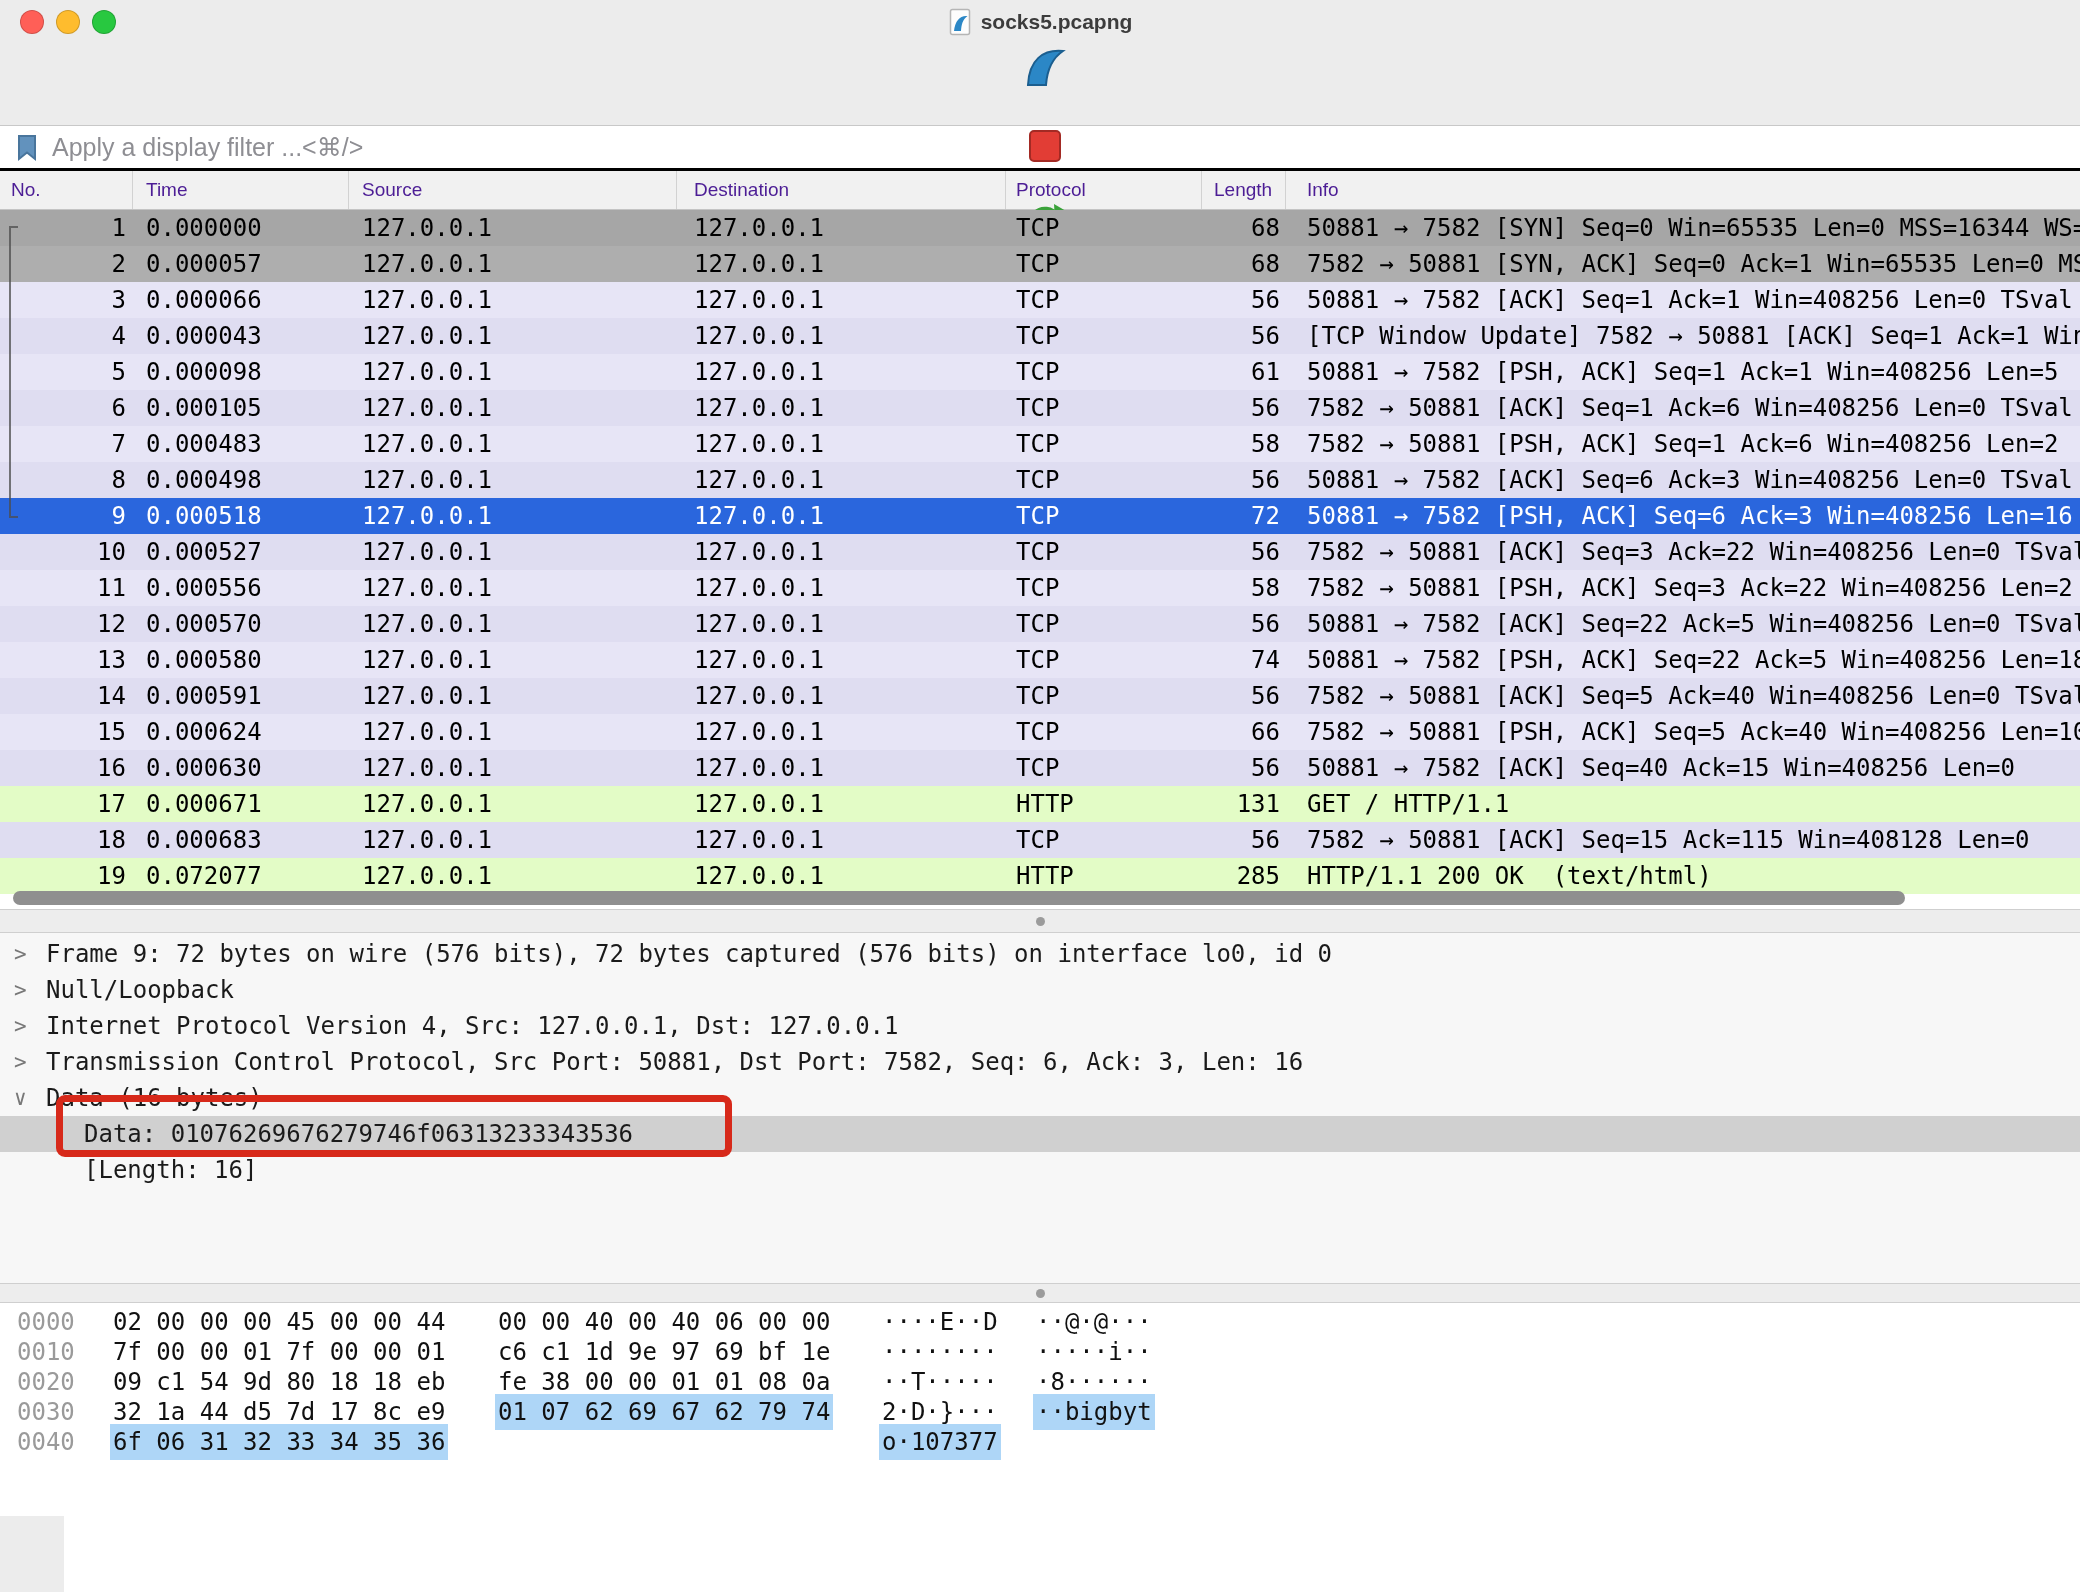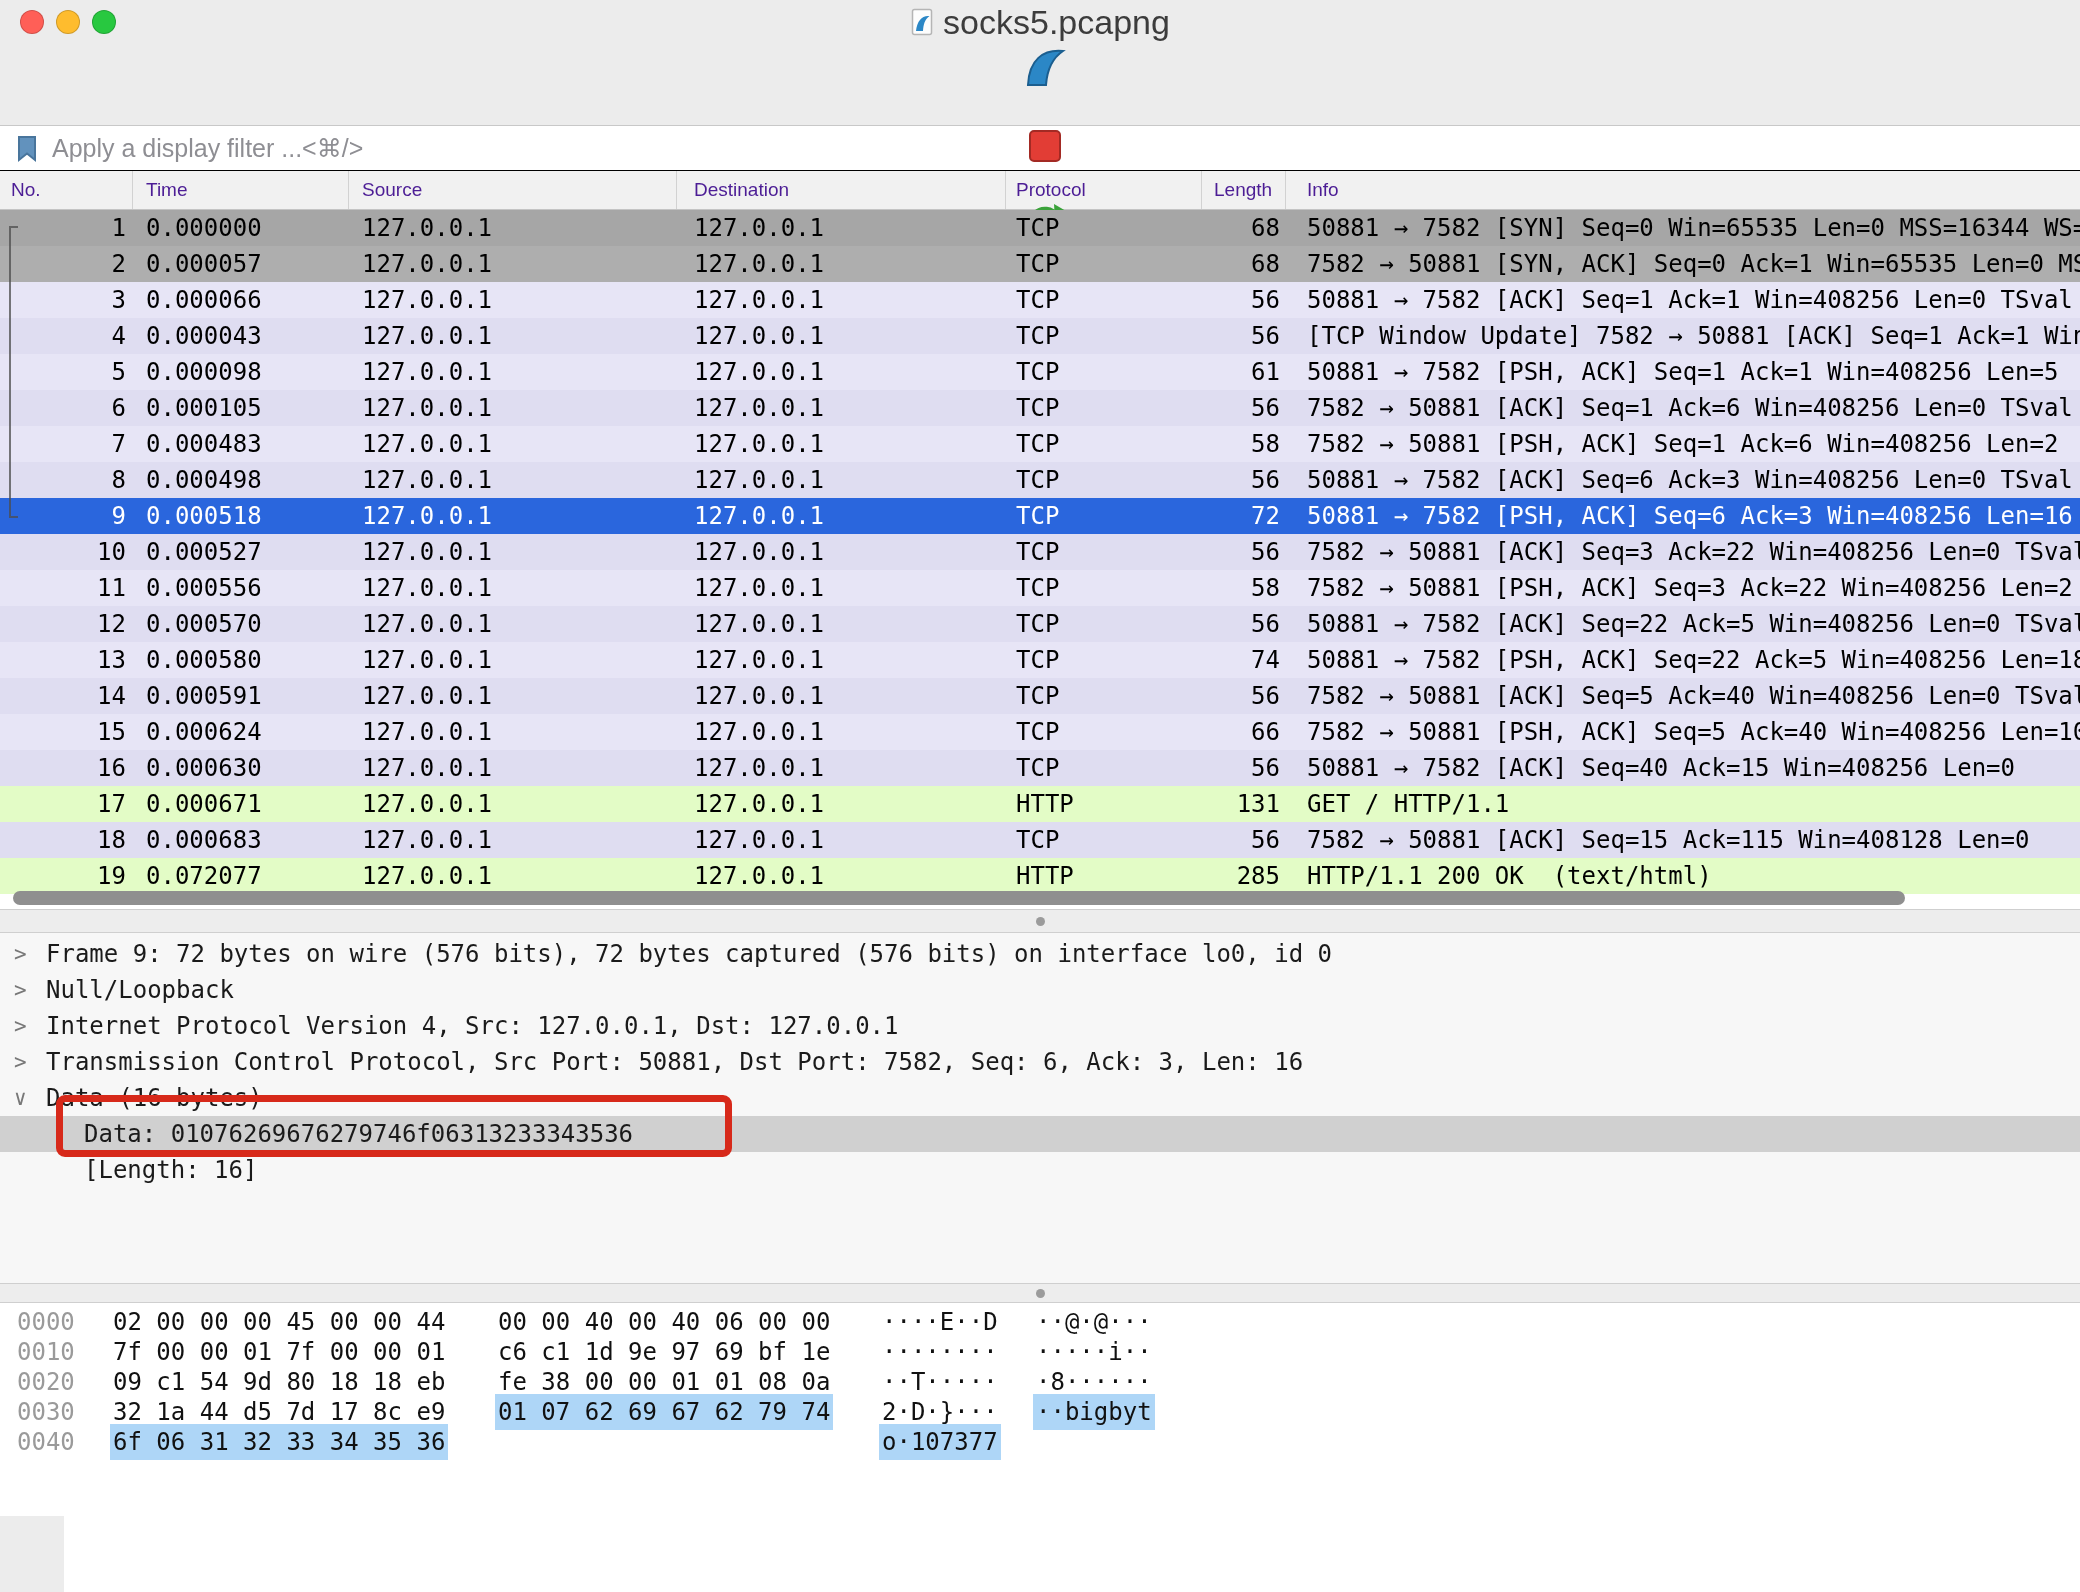--- a/index.html
+++ b/index.html
@@ -6,31 +6,31 @@
   body { background:#fff; }
   .window{ position:relative; width:2080px; height:1592px; overflow:hidden; background:#fff;
            font-family:"Liberation Sans","DejaVu Sans",sans-serif; }
 
   
   .titlebar{ height:44px; background:#ececec; position:relative; display:flex; align-items:center; justify-content:center; }
   .traffic{ position:absolute; left:20px; top:10px; display:flex; gap:12px; }
   .tl{ width:24px; height:24px; border-radius:50%; border:1px solid rgba(0,0,0,.18); }
   .tl.red{ background:#ff5f57; } .tl.yellow{ background:#febc2e; } .tl.green{ background:#28c840; }
   .title-wrap{ display:flex; align-items:center; gap:9px; }
-  .title-text{ font-size:34px; font-weight:normal; color:#3c3c3c; }
+  .title-text{ font-size:21px; font-weight:bold; color:#3c3c3c; }
 
   
   .toolbar{ height:82px; background:#ececec; border-bottom:1px solid #c8c8c8; display:flex; align-items:center; padding-left:10px; gap:30px;flex-direction:column; }
   .tbtn{ width:48px; height:48px; display:flex; align-items:center; justify-content:center; flex:none; }
   .tbtn svg{ width:48px; height:48px; }
   .tbtn.pressed{ background:#d0d0d0; border:1px solid #bcbcbc; border-radius:7px; }
   .tsep{ width:1px; height:46px; background:#c9c9c9; flex:none; margin:0 4px; }
 
   
-  .filterbar{ height:45px; background:#fff; border-bottom:1px solid #000000; display:flex; align-items:center; padding-left:12px; gap:10px; }
+  .filterbar{ height:45px; background:#fff; border-bottom:3px solid #000000; display:flex; align-items:center; padding-left:12px; gap:10px; }
   .filter-input{ flex:1; font-size:25px; color:#8e8e93; white-space:pre; overflow:hidden; }
 
   
   .pheader{ height:39px; background:#f1f1f1; border-bottom:1px solid #c4c4c4; display:flex; font-size:19px; color:#4c1d95; }
   .hcell{ line-height:38px; border-right:1px solid #d2d2d2; overflow:hidden; white-space:pre; text-align:left; flex:none; }
   .cell{ overflow:hidden; white-space:pre; flex:none; }
   .c0{ width:133px; text-align:right; padding-right:7px; }
   .c1{ width:216px; padding-left:13px; }
   .c2{ width:328px; padding-left:13px; }
   .c3{ width:329px; padding-left:17px; }

